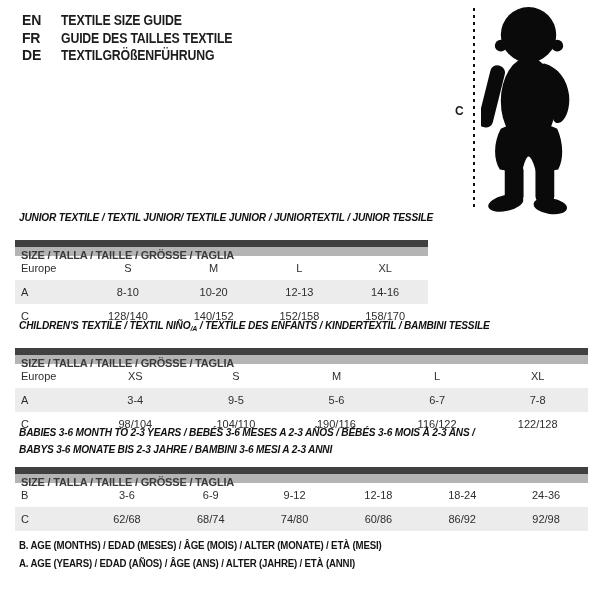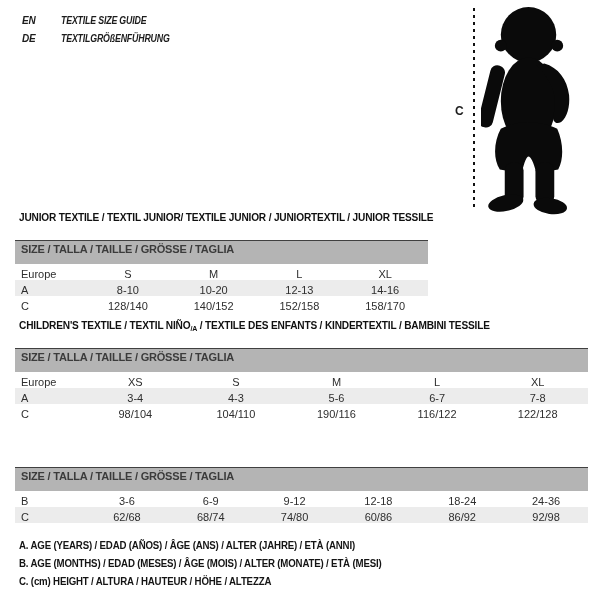--- a/index.html
+++ b/index.html
@@ -4,54 +4,58 @@
 <style>
   html,body { margin:0; padding:0; background:#fff; }
   .page {
     position:relative; width:600px; height:600px; background:#fff;
     font-family:"Liberation Sans", sans-serif; color:#1c1c1c; overflow:hidden;
   }
   .cond { transform:scaleX(0.88); transform-origin:0 50%; white-space:nowrap; display:inline-block; }
 
   
   .lang-block { position:absolute; left:22px; top:12px; }
-  .lang-row { display:flex; height:17.5px; align-items:center; font-weight:bold; font-size:10px; letter-spacing:-0.2px;font-style:italic; }
+  .lang-row { display:flex; height:17.5px; align-items:flex-start; font-weight:bold; font-size:14px; letter-spacing:-0.2px; }
   .lang-code { width:39px; flex:0 0 39px; }
 
   
   .dash-line { position:absolute; left:473px; top:8px; width:2px; height:203px;
     background:repeating-linear-gradient(to bottom, #111 0 3px, transparent 3px 7px); }
   .measure-c { position:absolute; left:455px; top:104px; font-weight:bold; font-size:12px; }
   .toddler { position:absolute; left:481px; top:4px; }
 
   
-  .sec-title { position:absolute; left:19px; font-weight:bold; font-size:11.5px; color:#101010; letter-spacing:-0.2px; }
+  .sec-title { position:absolute; left:19px; font-weight:bold; font-size:11.5px; color:#101010; letter-spacing:-0.2px;font-style:italic; }
   .sec-title .sub { font-size:8px; vertical-align:-2px; }
   .two-line { line-height:16.5px; }
   .tbl { position:absolute; left:15px; }
-  .tbl-bar { height:24px; line-height:16px; background:#b4b4b4; border-top:1px solid #404040;
+  .tbl-bar { height:16px; line-height:16px; background:#b4b4b4; border-top:7px solid #404040;
     color:#3b3b3b; font-weight:bold; font-size:11px; padding-left:6px; letter-spacing:-0.2px; box-sizing:border-box; }
-  .trow { display:flex; height:16px; align-items:flex-end; font-size:11px; color:#2e2e2e; }
+  .trow { display:flex; height:24px; align-items:center; font-size:11px; color:#2e2e2e; }
   .trow.shaded { background:#ececec; }
   .cell.lbl { flex:0 0 70px; width:70px; padding-left:6px; box-sizing:border-box; }
   .cell.val { flex:1; text-align:center; }
 
   
   .footnotes { position:absolute; left:19px; top:536px; }
   .footnote { font-weight:bold; font-size:11px; line-height:18px; letter-spacing:-0.2px; color:#141414; }
 </style>
 </head>
 <body>
 
 <div class="page">
 
   <div class="lang-block">
     <div class="lang-row">
       <span class="lang-code">EN</span>
       <span class="cond">TEXTILE SIZE GUIDE</span>
+    </div>
+    <div class="lang-row">
+      <span class="lang-code">FR</span>
+      <span class="cond">GUIDE DES TAILLES TEXTILE</span>
     </div>
     <div class="lang-row">
       <span class="lang-code">DE</span>
       <span class="cond">TEXTILGRÖßENFÜHRUNG</span>
     </div>
   </div>
 
   <div class="dash-line"></div>
   <div class="measure-c">C</div>
   <svg class="toddler" width="99" height="214" viewBox="0 0 100 216" xmlns="http://www.w3.org/2000/svg">
@@ -110,36 +114,40 @@
           <div class="cell lbl">Europe</div>
           <div class="cell val">XS</div>
           <div class="cell val">S</div>
           <div class="cell val">M</div>
           <div class="cell val">L</div>
           <div class="cell val">XL</div>
         </div>
         <div class="trow shaded">
           <div class="cell lbl">A</div>
           <div class="cell val">3-4</div>
-          <div class="cell val">4-3</div>
+          <div class="cell val">9-5</div>
           <div class="cell val">5-6</div>
           <div class="cell val">6-7</div>
           <div class="cell val">7-8</div>
         </div>
         <div class="trow">
           <div class="cell lbl">C</div>
           <div class="cell val">98/104</div>
           <div class="cell val">104/110</div>
           <div class="cell val">190/116</div>
           <div class="cell val">116/122</div>
           <div class="cell val">122/128</div>
         </div>
       </div>
   </div>
 
+  <div class="sec-title two-line" style="top:424px">
+    <span class="cond">BABIES 3-6 MONTH TO 2-3 YEARS / BEBÉS 3-6 MESES A 2-3 AÑOS / BÉBÉS 3-6 MOIS À 2-3 ANS /</span><br>
+    <span class="cond">BABYS 3-6 MONATE BIS 2-3 JAHRE / BAMBINI 3-6 MESI A 2-3 ANNI</span>
+  </div>
   <div class="tbl" style="top:467px; width:573px">
     <div class="tbl-bar">SIZE / TALLA / TAILLE / GRÖSSE / TAGLIA</div>
     <div>
         <div class="trow">
           <div class="cell lbl">B</div>
           <div class="cell val">3-6</div>
           <div class="cell val">6-9</div>
           <div class="cell val">9-12</div>
           <div class="cell val">12-18</div>
           <div class="cell val">18-24</div>
@@ -151,18 +159,17 @@
           <div class="cell val">68/74</div>
           <div class="cell val">74/80</div>
           <div class="cell val">60/86</div>
           <div class="cell val">86/92</div>
           <div class="cell val">92/98</div>
         </div>
       </div>
   </div>
 
   <div class="footnotes">
+    <div class="footnote"><span class="cond">B. AGE (MONTHS) / EDAD (MESES) / ÂGE (MOIS) / ALTER (MONATE) / ETÀ (MESI)</span></div>
     <div class="footnote"><span class="cond">A. AGE (YEARS) / EDAD (AÑOS) / ÂGE (ANS) / ALTER (JAHRE) / ETÀ (ANNI)</span></div>
-    <div class="footnote"><span class="cond">B. AGE (MONTHS) / EDAD (MESES) / ÂGE (MOIS) / ALTER (MONATE) / ETÀ (MESI)</span></div>
-    <div class="footnote"><span class="cond">C. (cm) HEIGHT / ALTURA / HAUTEUR / HÖHE / ALTEZZA</span></div>
   </div>
 
 </div>
 
 </body></html>

